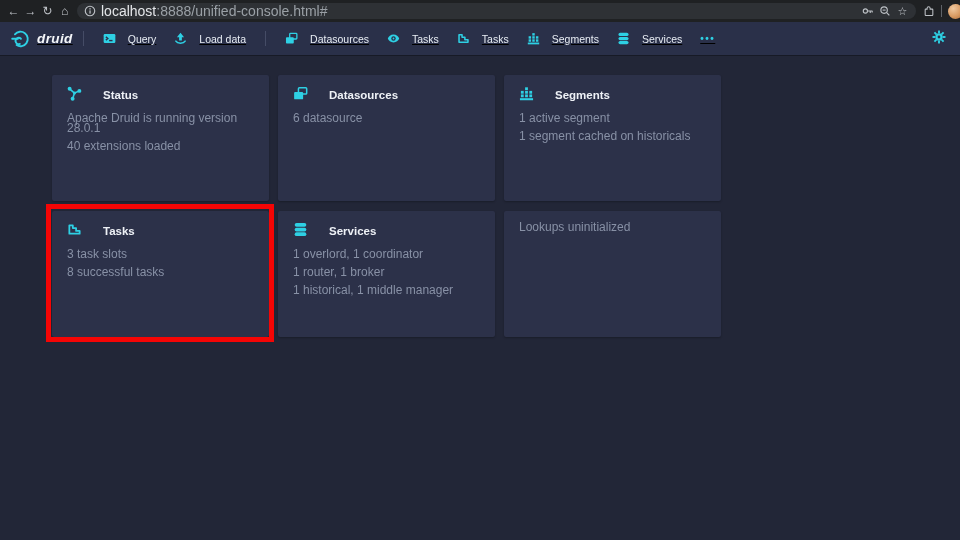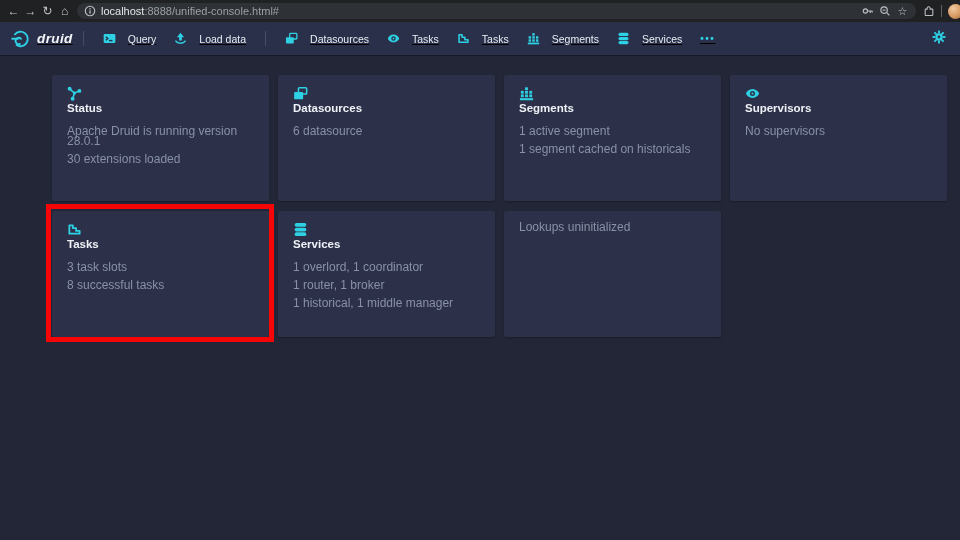--- a/index.html
+++ b/index.html
@@ -19,21 +19,21 @@
   .bicon {
     width:17px; height:22px; line-height:22px; text-align:center;
     color:#c0c4c9; font-size:12px; flex:0 0 auto; cursor:default;
   }
   .url-pill {
     flex:1 1 auto; height:16px; margin:0 7px 0 4px;
     background:#2e3135; border-radius:8px;
     display:flex; align-items:center; padding:0 7px; gap:5px;
     min-width:0;
   }
-  .url-text { font-size:11px; color:#e4e6e9; white-space:nowrap; overflow:hidden; }
+  .url-text { font-size:14px; color:#e4e6e9; white-space:nowrap; overflow:hidden; }
   .url-text .dim { color:#9aa0a6; }
   .pill-spacer { flex:1 1 auto; }
   .pill-icon { width:12px; height:12px; flex:0 0 auto; }
   .star-glyph { color:#c0c4c9; font-size:11px; line-height:12px; width:13px; text-align:center; flex:0 0 auto; }
   .toolbar-right { display:flex; align-items:center; gap:6px; flex:0 0 auto; }
   .vsep { width:1px; height:12px; background:#5f6368; }
   .avatar {
     width:15px; height:15px; border-radius:50%; flex:0 0 auto;
     background:radial-gradient(circle at 35% 30%, #f0c9a0 0%, #d89a62 55%, #a96c3c 100%);
     margin-right:-8px;
@@ -64,21 +64,21 @@
   .gear-btn { background:none; border:none; cursor:pointer; padding:2px 4px; }
 
   
   .content { position:absolute; top:55px; left:0; right:0; bottom:0; padding:20px 0 0 52px; }
   .card-row { display:flex; gap:9px; margin-bottom:10px; }
   .card {
     width:217px; height:126px; background:#2c3149;
     border-radius:2px; padding:11px 15px; cursor:pointer;
     box-shadow:0 1px 2px rgba(0,0,0,0.25);
   }
-  .card-head { display:flex; align-items:flex-start; gap:1px; margin-bottom:12px;flex-direction:column; }
+  .card-head { display:flex; align-items:flex-end; gap:21px; margin-bottom:12px; }
   .card-title { font-size:11.5px; font-weight:bold; color:#eef1f6; }
   .card-line { font-size:12px; color:#8891a6; margin-bottom:8px; line-height:10px; }
 
   
   .annotation-box {
     position:absolute; left:46px; top:204px; width:228px; height:138px;
     border:5px solid #f50505; z-index:10; pointer-events:none;
   }
 </style>
 </head>
@@ -231,21 +231,21 @@
         <svg width="15" height="15" viewBox="0 0 16 16">
           <path d="M8 7.5 L2.8 3 M8 7.5 L13.2 5.2 M8 7.5 L6 13.5" stroke="#2ed0e4" stroke-width="1.7" fill="none"></path>
           <circle cx="2.8" cy="3" r="2.1" fill="#2ed0e4"></circle>
           <circle cx="13.2" cy="5.2" r="2.1" fill="#2ed0e4"></circle>
           <circle cx="6" cy="13.5" r="2.1" fill="#2ed0e4"></circle>
           <circle cx="8" cy="7.5" r="1.6" fill="#2ed0e4"></circle>
         </svg>
         <span class="card-title">Status</span>
       </div>
       <div class="card-line">Apache Druid is running version 28.0.1</div>
-      <div class="card-line">30 extensions loaded</div>
+      <div class="card-line">40 extensions loaded</div>
     </div>
 
     <div class="card">
       <div class="card-head">
         <svg width="15" height="15" viewBox="0 0 16 16">
           <rect x="5.8" y="1.8" width="8.8" height="6.8" rx="1" fill="none" stroke="#2ed0e4" stroke-width="1.6"></rect>
           <rect x="1.2" y="6.4" width="9.6" height="7.8" rx="1" fill="#2ed0e4"></rect>
         </svg>
         <span class="card-title">Datasources</span>
       </div>
@@ -263,31 +263,20 @@
             <rect x="6.5" y="1.4" width="3" height="3" fill="#2ed0e4"></rect>
           <rect x="11" y="9" width="3" height="3" fill="#2ed0e4"></rect>
             <rect x="11" y="5.2" width="3" height="3" fill="#2ed0e4"></rect>
         </svg>
         <span class="card-title">Segments</span>
       </div>
       <div class="card-line">1 active segment</div>
       <div class="card-line">1 segment cached on historicals</div>
     </div>
 
-    <div class="card">
-      <div class="card-head">
-        <svg width="15" height="15" viewBox="0 0 16 16">
-          <path d="M8 3.2 C11.5 3.2 14 5.6 15 8 C14 10.4 11.5 12.8 8 12.8 C4.5 12.8 2 10.4 1 8 C2 5.6 4.5 3.2 8 3.2 Z" fill="#2ed0e4"></path>
-          <circle cx="8" cy="8" r="2.7" fill="#2c3149"></circle>
-          <circle cx="8" cy="8" r="1.1" fill="#2ed0e4"></circle>
-        </svg>
-        <span class="card-title">Supervisors</span>
-      </div>
-      <div class="card-line">No supervisors</div>
-    </div>
   </div>
 
   <div class="card-row">
 
     <div class="card">
       <div class="card-head">
         <svg width="15" height="15" viewBox="0 0 16 16">
           <path d="M2.5 3.5 V12.5 H13.5 V9.5 H9.7 V6.5 H6.2 V3.5 Z" stroke="#2ed0e4" stroke-width="1.9" fill="none" stroke-linejoin="round"></path>
         </svg>
         <span class="card-title">Tasks</span>

